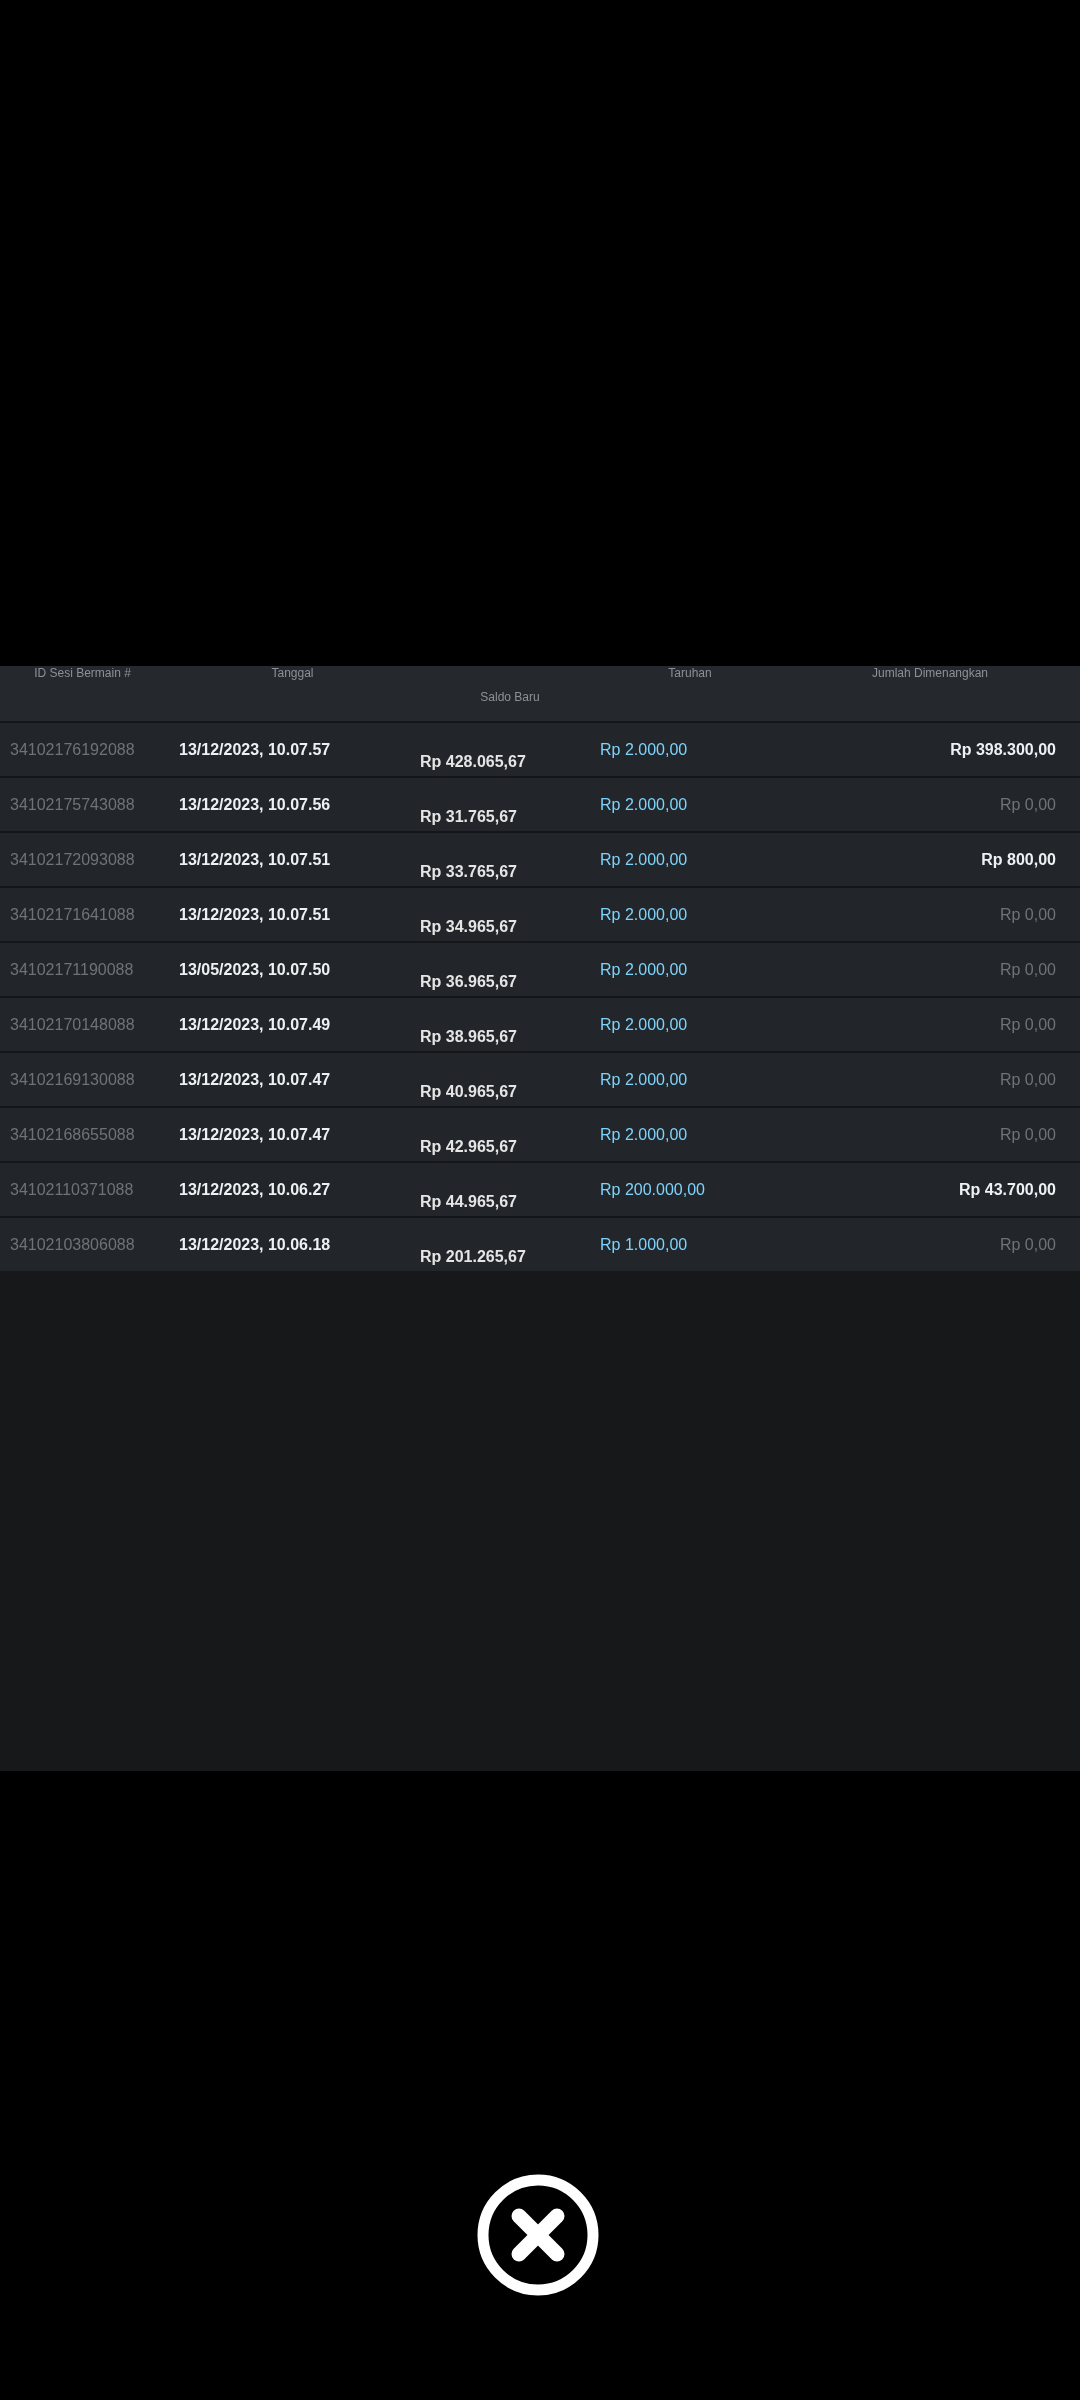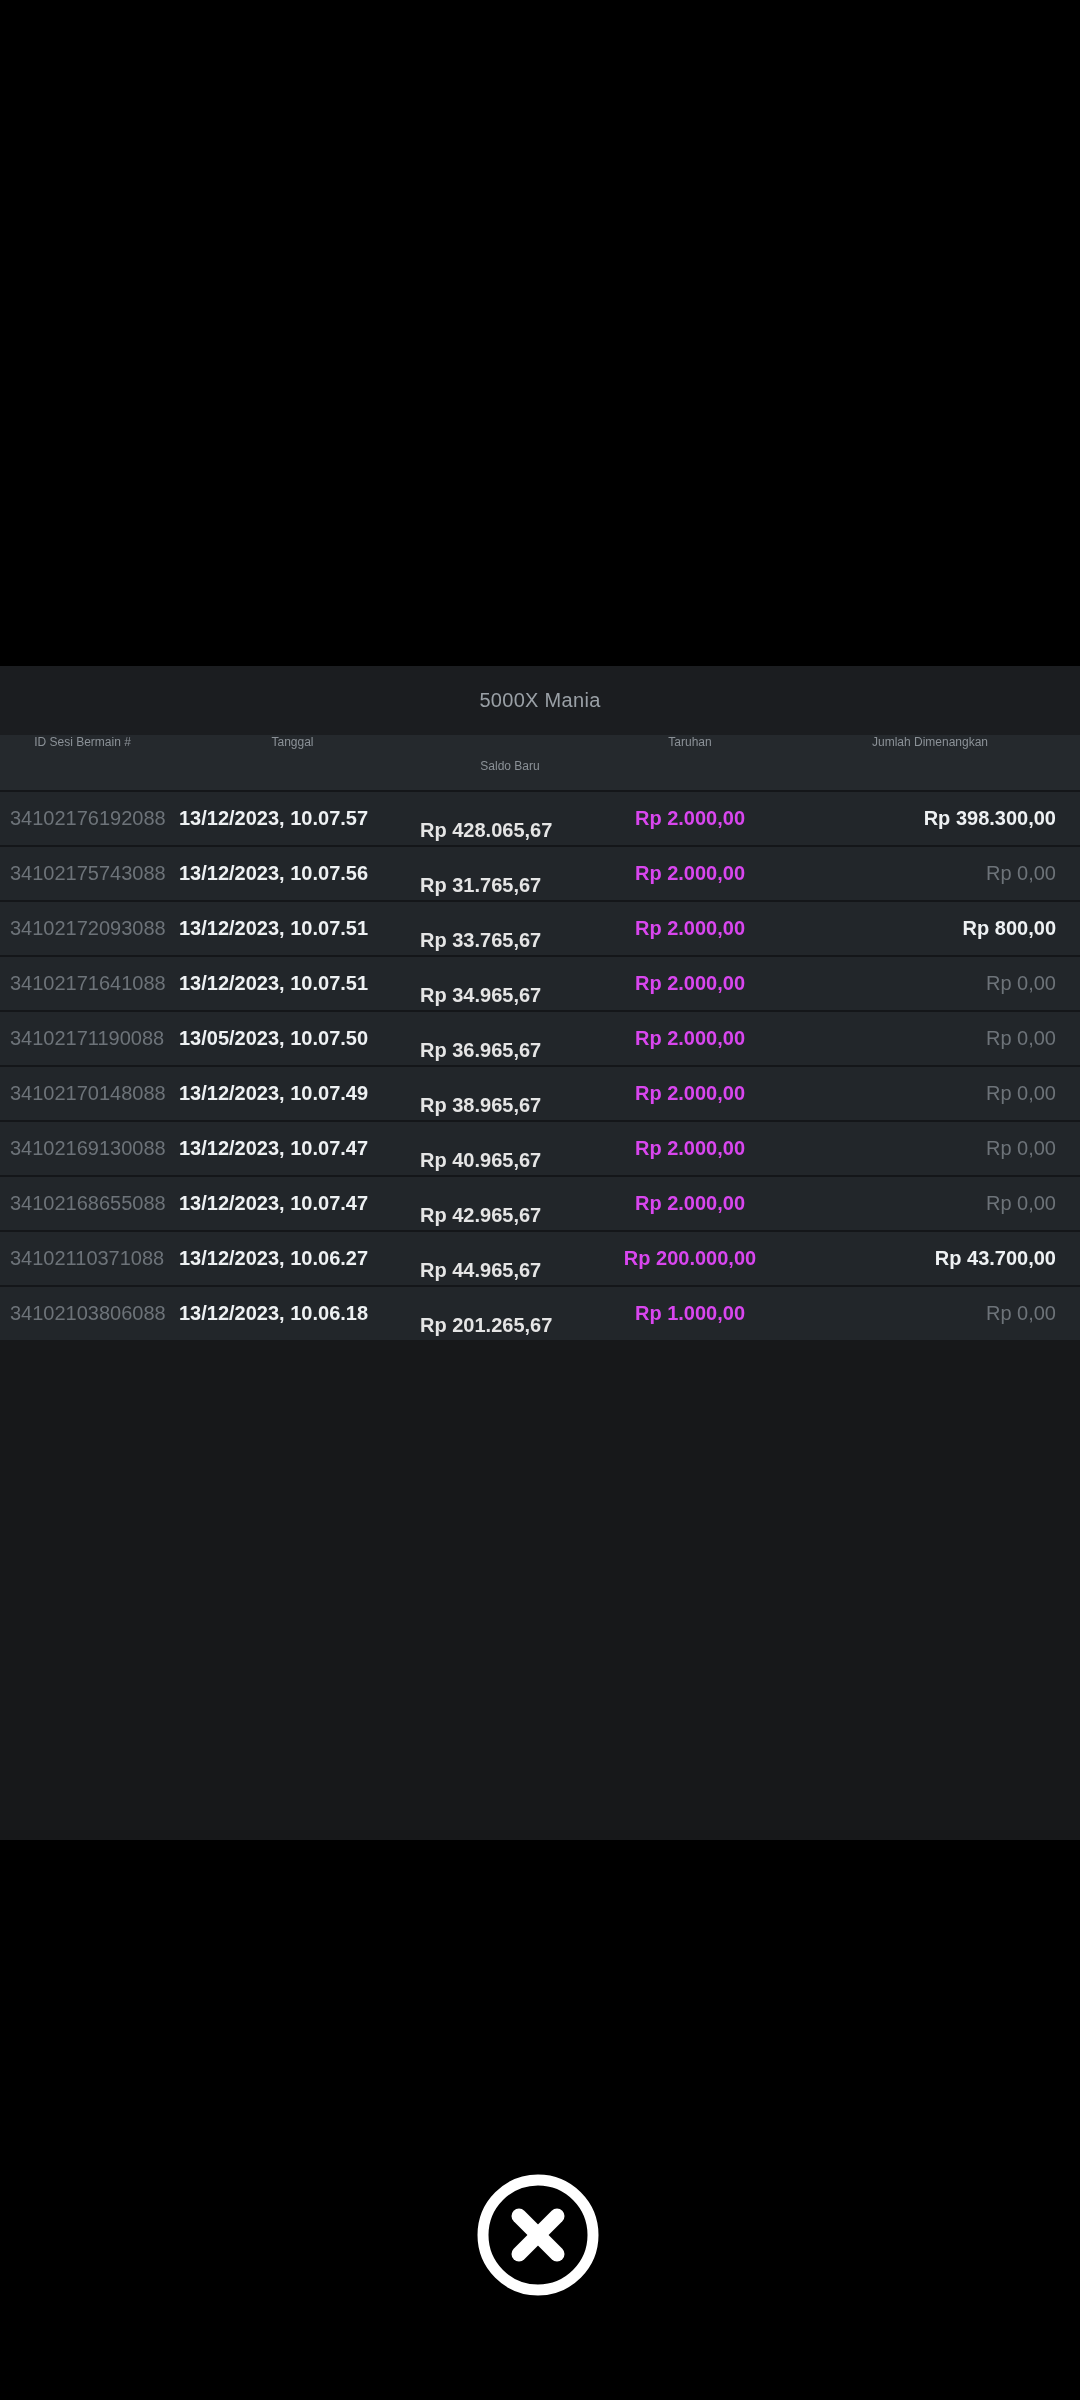--- a/index.html
+++ b/index.html
@@ -23,52 +23,49 @@
     display:flex; 
     color:#8b9197; font-size:12px;
   }
   .hc { text-align:center; }
 
   .tbody { width:1080px; }
   .row {
     height:55px; background:#22262a;
     display:flex; align-items:center;
     border-top:2px solid #141619;
-    font-size:20px;
+    font-size:16px;
   }
 
   .w1 { width:165px; }
   .w2 { width:255px; }
   .w3 { width:180px;margin-top:24px; }
   .w4 { width:180px; }
   .w5 { width:300px; }
 
   .rc.w1 { padding-left:10px; color:#6d7379; text-align:left; }
   .rc.w2 { padding-left:14px; color:#eef1f3; font-weight:bold; }
   .rc.w3 { color:#e5e5e5; font-weight:bold; }
-  .rc.w4 { text-align:center; color:#d946ef; font-weight:bold; }
+  .rc.w4 { color:#7dd3fc; font-weight:normal; }
   .rc.w5 { text-align:right; padding-right:24px; color:#eef1f3; font-weight:bold; }
   .rc.w5.muted { color:#6d7379; font-weight:normal; }
 
   .panel-empty { height:500px; background:#17181a; }
 
   .close-btn {
     position:absolute; left:472px; top:2169px;
     width:132px; height:132px;
     background:transparent; border:none; padding:0; cursor:pointer;
   }
   .close-btn svg { display:block; }
 </style>
 </head>
 <body>
 
 <div class="modal">
-  <div class="titlebar">
-    <span>5000X Mania</span>
-  </div>
 
   <div class="thead">
     <div class="hc w1">ID Sesi Bermain #</div>
     <div class="hc w2">Tanggal</div>
     <div class="hc w3">Saldo Baru</div>
     <div class="hc w4">Taruhan</div>
     <div class="hc w5">Jumlah Dimenangkan</div>
   </div>
 
   <div class="tbody" id="rows">

